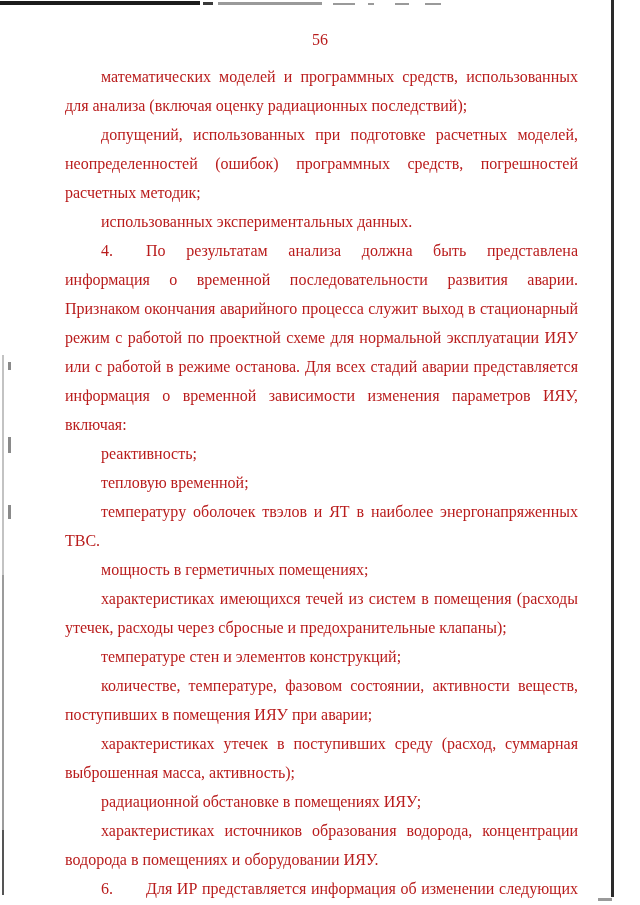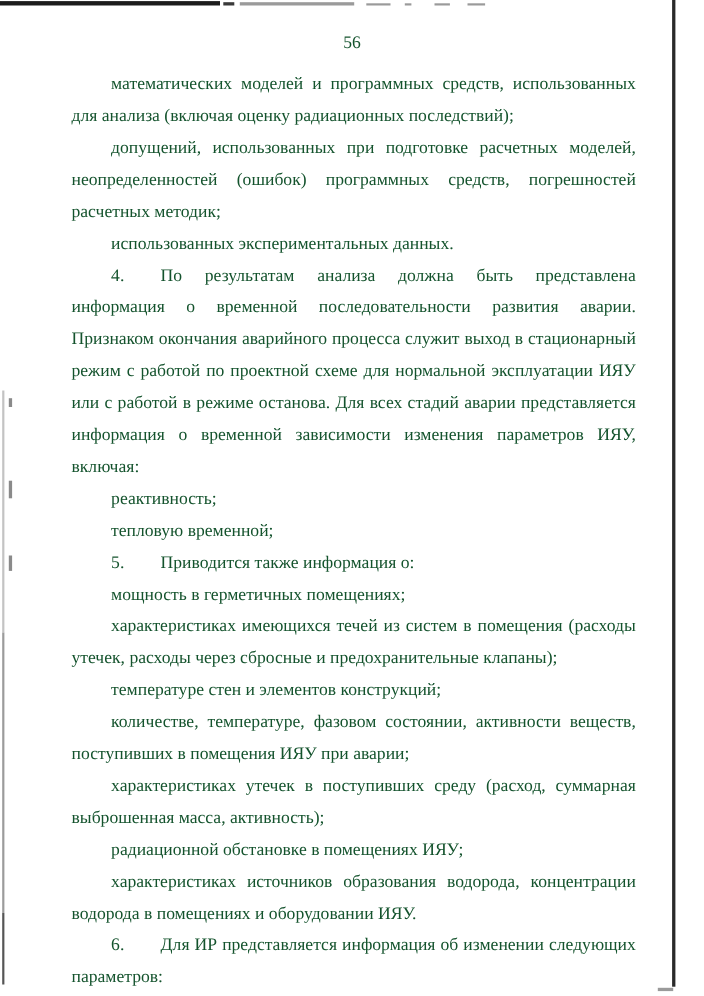--- a/index.html
+++ b/index.html
@@ -7,21 +7,21 @@
     padding: 0;
     background: #ffffff;
   }
   .page {
     position: relative;
     width: 640px;
     height: 905px;
     background: #ffffff;
     overflow: hidden;
     font-family: "Liberation Serif", "DejaVu Serif", serif;
-    color: #14532d;
+    color: #b91c1c;
   }
   
   .scanline {
     position: absolute;
     pointer-events: none;
   }
   .top-bar-1   { left: 0;   top: 1px;  width: 200px; height: 4px; background: #1c1c1c; }
   .top-bar-2   { left: 203px; top: 2px; width: 10px; height: 3px; background: #3a3a3a; }
   .top-bar-3   { left: 218px; top: 2px; width: 104px; height: 3px; background: #9a9a9a; }
   .top-dash-1  { left: 333px; top: 3px; width: 22px; height: 2px; background: #9a9a9a; }
@@ -82,21 +82,21 @@
 
   <div class="page-number">56</div>
 
   <div class="doc-body">
       <p class="para">математических моделей и программных средств, использованных для анализа (включая оценку радиационных последствий);</p>
       <p class="para">допущений, использованных при подготовке расчетных моделей, неопределенностей (ошибок) программных средств, погрешностей расчетных методик;</p>
       <p class="para">использованных экспериментальных данных.</p>
       <p class="para"><span class="para-num">4.</span>По результатам анализа должна быть представлена информация о временной последовательности развития аварии. Признаком окончания аварийного процесса служит выход в стационарный режим с работой по проектной схеме для нормальной эксплуатации ИЯУ или с работой в режиме останова. Для всех стадий аварии представляется информация о временной зависимости изменения параметров ИЯУ, включая:</p>
       <p class="para">реактивность;</p>
       <p class="para">тепловую временной;</p>
-      <p class="para"><span class="para-num">5.</span>Приводится также информация о:</p>
+      <p class="para">температуру оболочек твэлов и ЯТ в наиболее энергонапряженных ТВС.</p>
       <p class="para">мощность в герметичных помещениях;</p>
       <p class="para">характеристиках имеющихся течей из систем в помещения (расходы утечек, расходы через сбросные и предохранительные клапаны);</p>
       <p class="para">температуре стен и элементов конструкций;</p>
       <p class="para">количестве, температуре, фазовом состоянии, активности веществ, поступивших в помещения ИЯУ при аварии;</p>
       <p class="para">характеристиках утечек в поступивших среду (расход, суммарная выброшенная масса, активность);</p>
       <p class="para">радиационной обстановке в помещениях ИЯУ;</p>
       <p class="para">характеристиках источников образования водорода, концентрации водорода в помещениях и оборудовании ИЯУ.</p>
       <p class="para"><span class="para-num">6.</span>Для ИР представляется информация об изменении следующих параметров:</p>
     </div>
 

